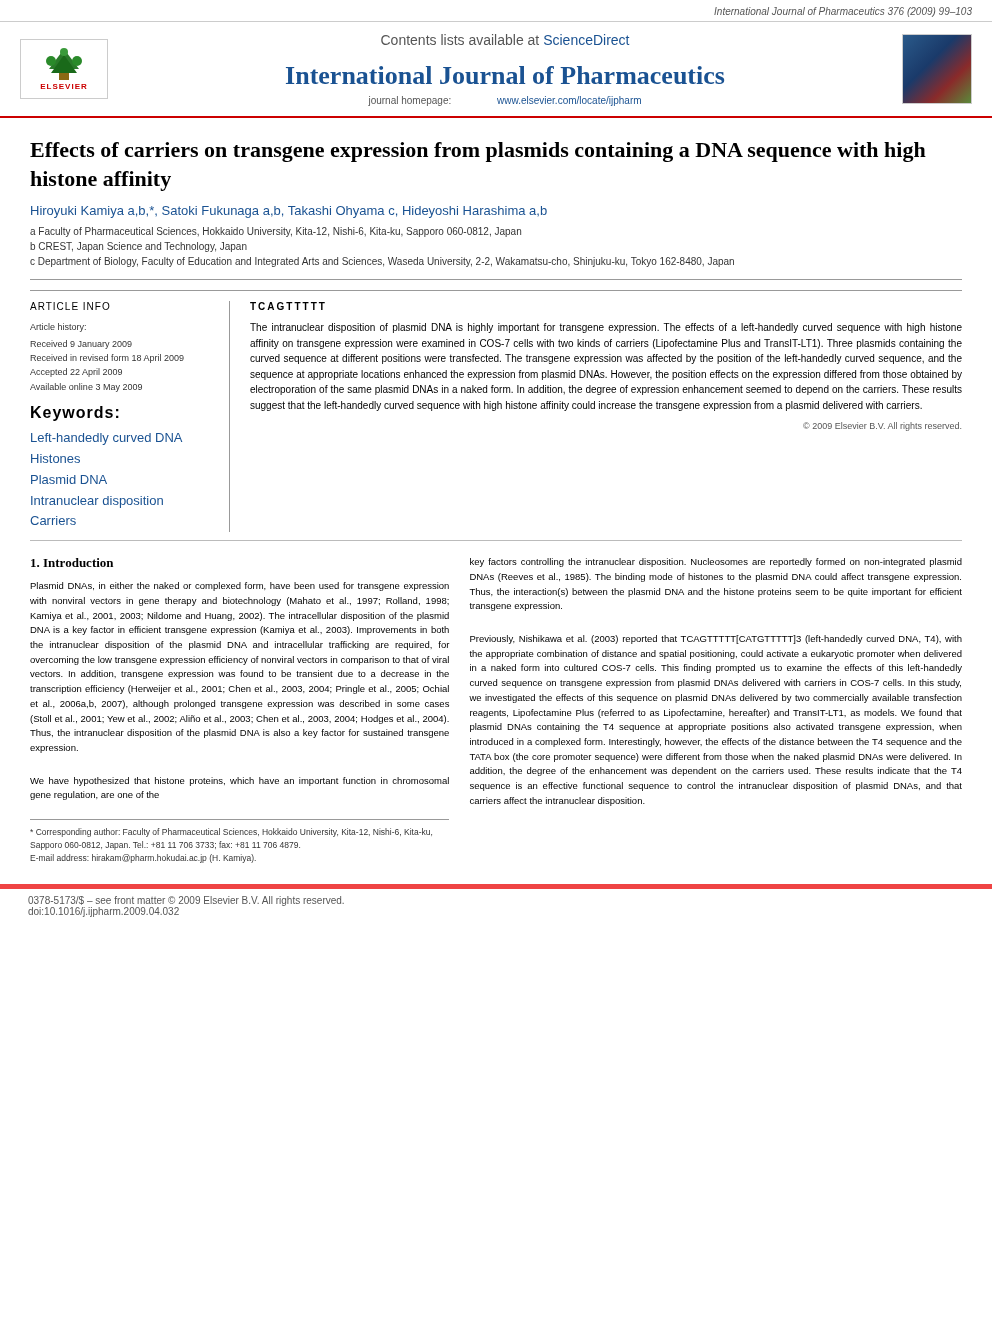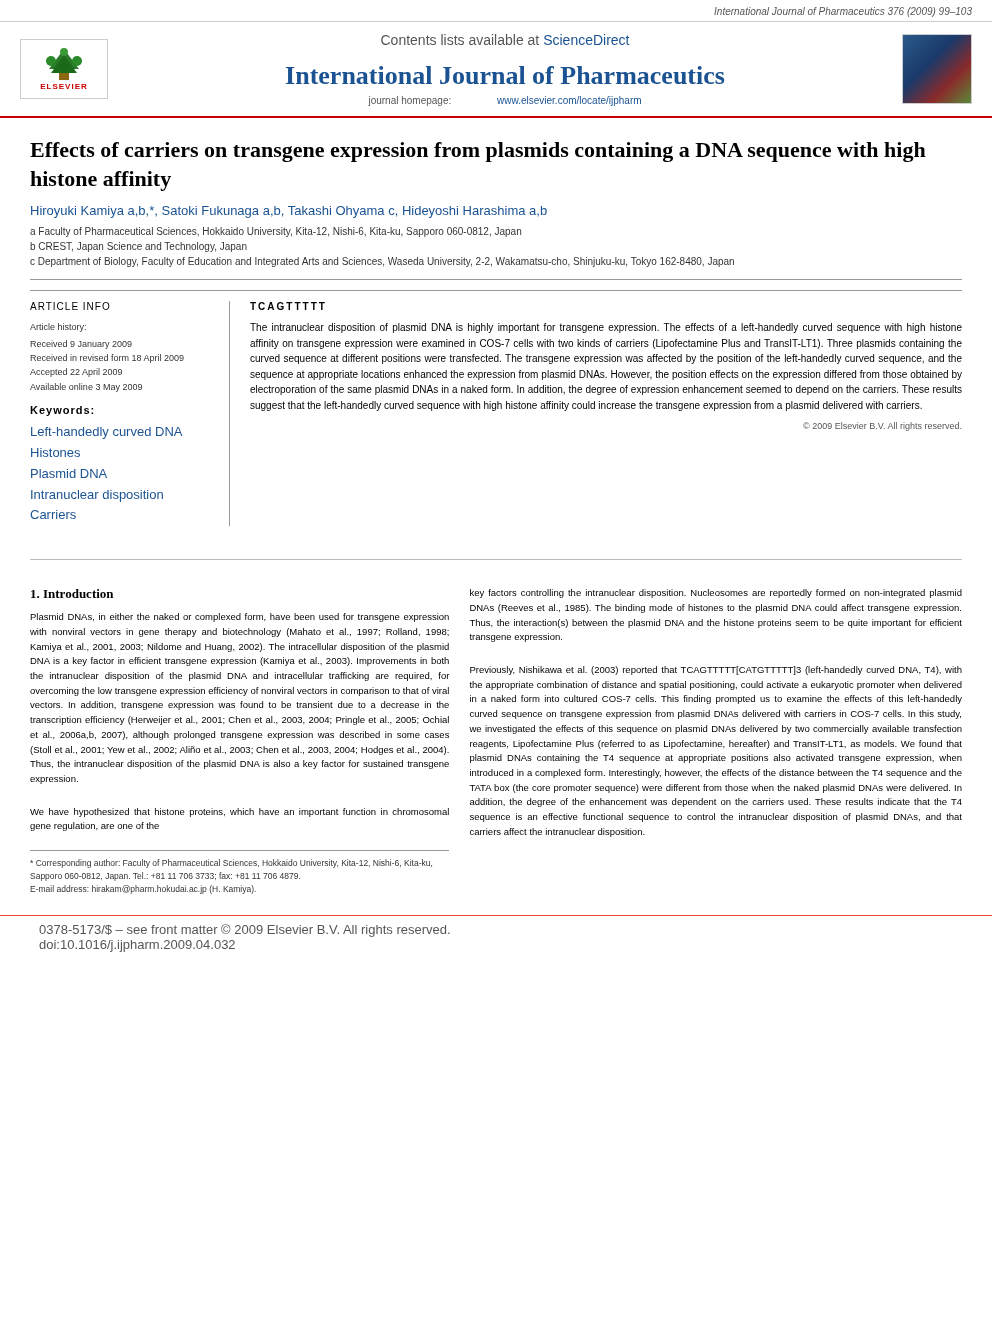--- a/index.html
+++ b/index.html
@@ -139,21 +139,21 @@
     }
     .article-history .label {
       display: block;
       margin-bottom: 2px;
       margin-top: 8px;
     }
     .keywords-section {
       margin-top: 10px;
     }
     .keywords-section h4 {
-      font-size: 11px;
+      font-size: 16px;
       font-weight: bold;
       letter-spacing: 1px;
       color: #000;
       margin-bottom: 6px;
     }
     .keyword-item {
       font-size: 13px;
       color: #1a5292;
       line-height: 1.6;
     }
@@ -175,23 +175,23 @@
     }
     .copyright-line {
       font-size: 9px;
       color: #555;
       text-align: right;
       margin-top: 8px;
     }
     .main-content {
       display: flex;
       gap: 20px;
-      margin-top: 33px;
+      margin-top: 8px;
       border-top: 1px solid #bbb;
-      padding-top: 26px;
+      padding-top: 14px;
     }
     .left-column {
       width: 45%;
       flex-shrink: 0;
     }
     .right-column {
       flex: 1;
     }
     .section-title {
       font-family: 'Times New Roman', Times, serif;
@@ -209,23 +209,23 @@
       border-top: 1px solid #999;
       margin-top: 16px;
       padding-top: 6px;
     }
     .footnote-text {
       font-size: 8.5px;
       color: #333;
       line-height: 1.5;
     }
     .bottom-bar {
-      border-top: 1px solid #ef4444;
-      padding: 6px 39px;
-      font-size: 13px;
+      border-top: 5px solid #ef4444;
+      padding: 6px 28px;
+      font-size: 10px;
       color: #555;
     }
     .divider-line {
       border: none;
       border-top: 1px solid #999;
       margin: 10px 0;
     }
   </style>
 </head>
 <body>

